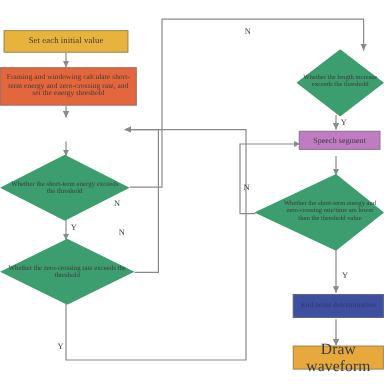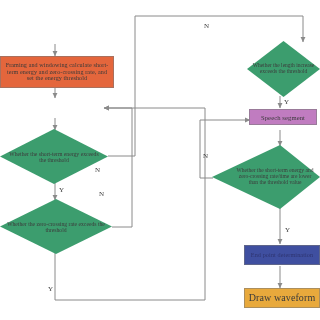--- a/index.html
+++ b/index.html
@@ -42,20 +42,23 @@
       <path d="M280,266 L280,288"></path>
     </g>
     <g fill="none" stroke="#8a8a8a" stroke-width="1">
       <path d="M108,156 L135,156 L135,16 L303,16 L303,42" marker-end="url(#ar)"></path>
       <path d="M112,227 L132,227 L132,108 L104,108" marker-end="url(#ar)"></path>
       <path d="M55,253 L55,300 L205,300 L205,108 L104,108" marker-end="url(#ar)"></path>
       <path d="M213,178 L200,178 L200,120 L250,120" marker-end="url(#ar)"></path>
     </g>
   </svg>
 
+  <div class="node rect" style="left:3px;top:25px;width:104px;height:19px;background:#E8B33C;font-size:7.2px;">
+    <span class="dtext">Set each initial value</span>
+  </div>
 
   <div class="node rect" style="left:0px;top:56px;width:114px;height:32px;background:#E4663C;font-size:6.1px;padding:0 3px;">
     <span class="dtext">Framing and windowing calculate short-term energy and zero-crossing rate, and set the energy threshold</span>
   </div>
 
 
   <div class="diamond-wrap" style="left:0px;top:129px;width:108px;height:55px;">
     <svg width="108" height="55" viewBox="0 0 108 55">
       <polygon points="54,0 108,27.5 54,55 0,27.5" fill="#3C9D6E"></polygon>
     </svg>
@@ -84,21 +87,21 @@
     <svg width="108" height="64" viewBox="0 0 108 64">
       <polygon points="68,0 108,32 68,64 0,32" fill="#3C9D6E"></polygon>
     </svg>
     <span class="dtext" style="font-size:5.5px;padding-left:22px;padding-right:4px;">Whether the short-term energy and zero-crossing rate/time are lower than the threshold value</span>
   </div>
 
   <div class="node rect" style="left:244px;top:245px;width:76px;height:20px;background:#3F4FA0;font-size:6.2px;color:#2e3470;">
     <span class="dtext">End point determination</span>
   </div>
 
-  <div class="node rect" style="left:244px;top:288px;width:76px;height:20px;background:#E8A93C;font-size:10px;">
+  <div class="node rect" style="left:244px;top:288px;width:76px;height:20px;background:#E8A93C;font-size:13px;">
     <span class="dtext">Draw waveform</span>
   </div>
 
   <span class="lbl" style="left:95px;top:166px;">N</span>
   <span class="lbl" style="left:59px;top:186px;">Y</span>
   <span class="lbl" style="left:99px;top:190px;">N</span>
   <span class="lbl" style="left:48px;top:285px;">Y</span>
   <span class="lbl" style="left:204px;top:22px;">N</span>
   <span class="lbl" style="left:284px;top:98px;">Y</span>
   <span class="lbl" style="left:203px;top:152px;">N</span>

